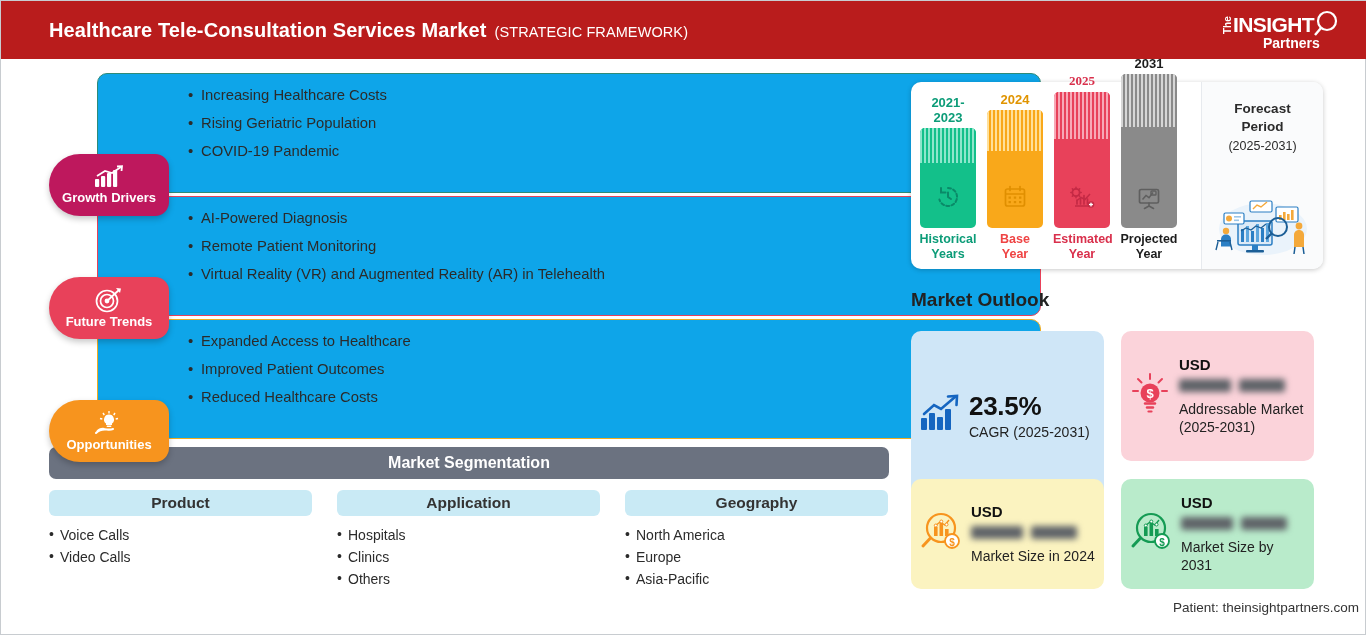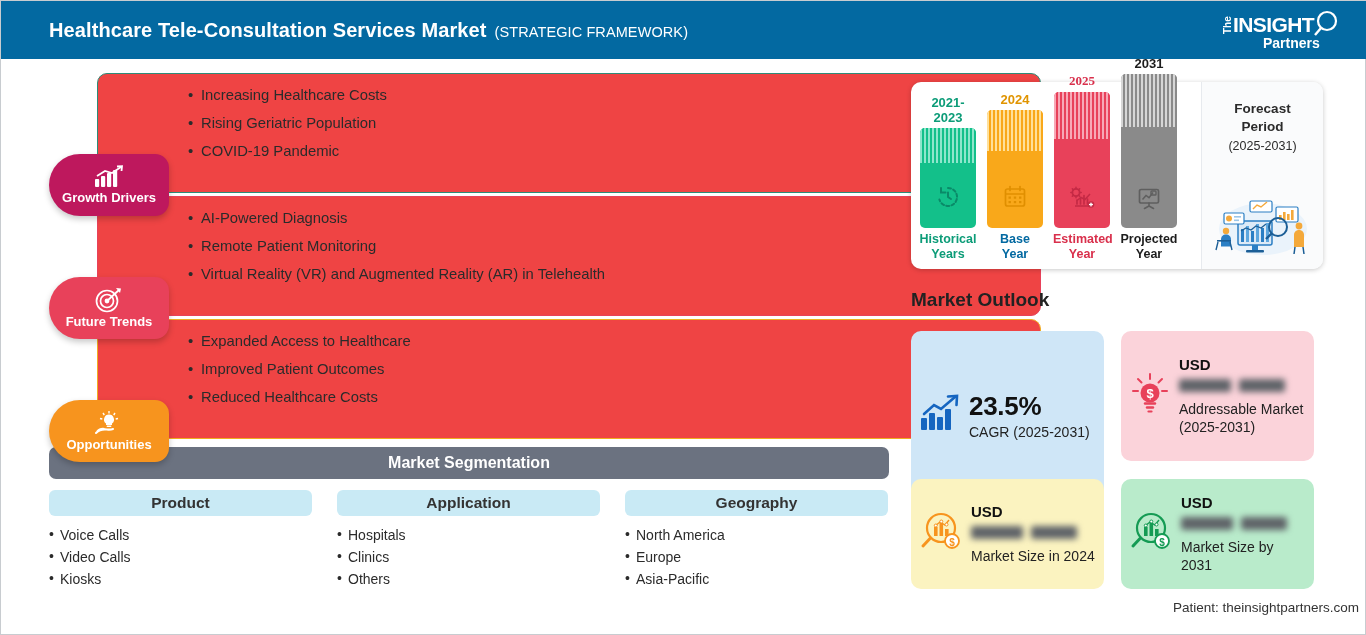--- a/index.html
+++ b/index.html
@@ -7,32 +7,32 @@
     width: 1366px; height: 635px;
     font-family: "Liberation Sans", sans-serif;
     background: #ffffff; overflow: hidden;
   }
   .page { position: relative; width: 1366px; height: 635px; background:#fff;
           border:1px solid #c8ccd0; }
 
   
   .header {
     position:absolute; left:0; top:0; width:1366px; height:58px;
-    background:#0369a1; display:flex; align-items:center;
+    background:#b91c1c; display:flex; align-items:center;
   }
   .hdr-title { margin-left:48px; color:#ffffff; font-size:20px; font-weight:bold;
                letter-spacing:.1px; white-space:nowrap; }
   .hdr-sub { color:#ffffff; font-size:14.5px; font-weight:normal; margin-left:8px; }
   .logo { position:absolute; right:22px; top:6px; width:130px; height:46px; }
 
   
   .left { position:absolute; left:0; top:58px; width:905px; height:577px; }
 
   .row { position:absolute; left:96px; width:944px; border-radius:10px;
-         background:#ef4444; }
+         background:#0ea5e9; }
   .row-1 { top:14px;  height:120px; border:1.4px solid #2e8b78; }
   .row-2 { top:137px; height:120px; border:1.4px solid #e8415a; }
   .row-3 { top:260px; height:120px; border:1.4px solid #f0ad20; }
 
   .bullets { padding:14px 0 0 90px; }
   .bullets li { list-style:none; font-size:14.8px; color:#2b2b2b;
                 line-height:1.0; margin-bottom:13px; position:relative;
                 padding-left:13px; white-space:nowrap; }
   .bullets li:before { content:"•"; position:absolute; left:0; top:-1px;
                        font-size:15px; color:#2b2b2b; }
@@ -205,21 +205,20 @@
       <span class="badge-label">Opportunities</span>
     </div>
 
     <div class="seg-head">Market Segmentation</div>
     <div class="seg-cols">
       <div class="seg-col">
         <div class="seg-title">Product</div>
         <ul class="seg-list">
           <li>Voice Calls</li>
           <li>Video Calls</li>
-          <li>Kiosks</li>
         </ul>
       </div>
       <div class="seg-col">
         <div class="seg-title">Application</div>
         <ul class="seg-list">
           <li>Hospitals</li>
           <li>Clinics</li>
           <li>Others</li>
         </ul>
       </div>
@@ -268,21 +267,21 @@
                   <rect x="6.5" y="12.5" width="2.4" height="2.2"></rect>
                     <rect x="11.8" y="12.5" width="2.4" height="2.2"></rect>
                     <rect x="17" y="12.5" width="2.4" height="2.2"></rect>
                   <rect x="6.5" y="17" width="2.4" height="2.2"></rect>
                     <rect x="11.8" y="17" width="2.4" height="2.2"></rect>
                     <rect x="17" y="17" width="2.4" height="2.2"></rect>
                 </g>
               </svg>
             </span>
           </div>
-          <div class="bar-cap" style="color:#0369a1;">Base<br>Year</div>
+          <div class="bar-cap" style="color:#ef4444;">Base<br>Year</div>
         </div>
 
         <div class="bar-wrap" style="left:142px;">
           <div class="bar-year" style="color:#d9304c;font-family:Liberation Serif, serif;">2025</div>
           <div class="bar" style="height:136px;background:#e8415a;">
             <div class="stripes" style="height:47px;background:repeating-linear-gradient(90deg,#f7a9b7 0 2px,#e8415a 2px 4px);"></div>
             <span class="bar-icon">
               <svg width="27" height="24" viewBox="0 0 27 24">
                 <circle cx="7" cy="6.5" r="3.6" fill="none" stroke="#c42a45" stroke-width="1.7"></circle>
                 <path d="M7 1.2v1.6M7 10.2v1.6M1.8 6.5h1.6M10.6 6.5h1.6M3.3 2.8l1.1 1.1M9.6 9.1l1.1 1.1M10.7 2.8l-1.1 1.1M4.4 9.1l-1.1 1.1" stroke="#c42a45" stroke-width="1.5" stroke-linecap="round"></path>

